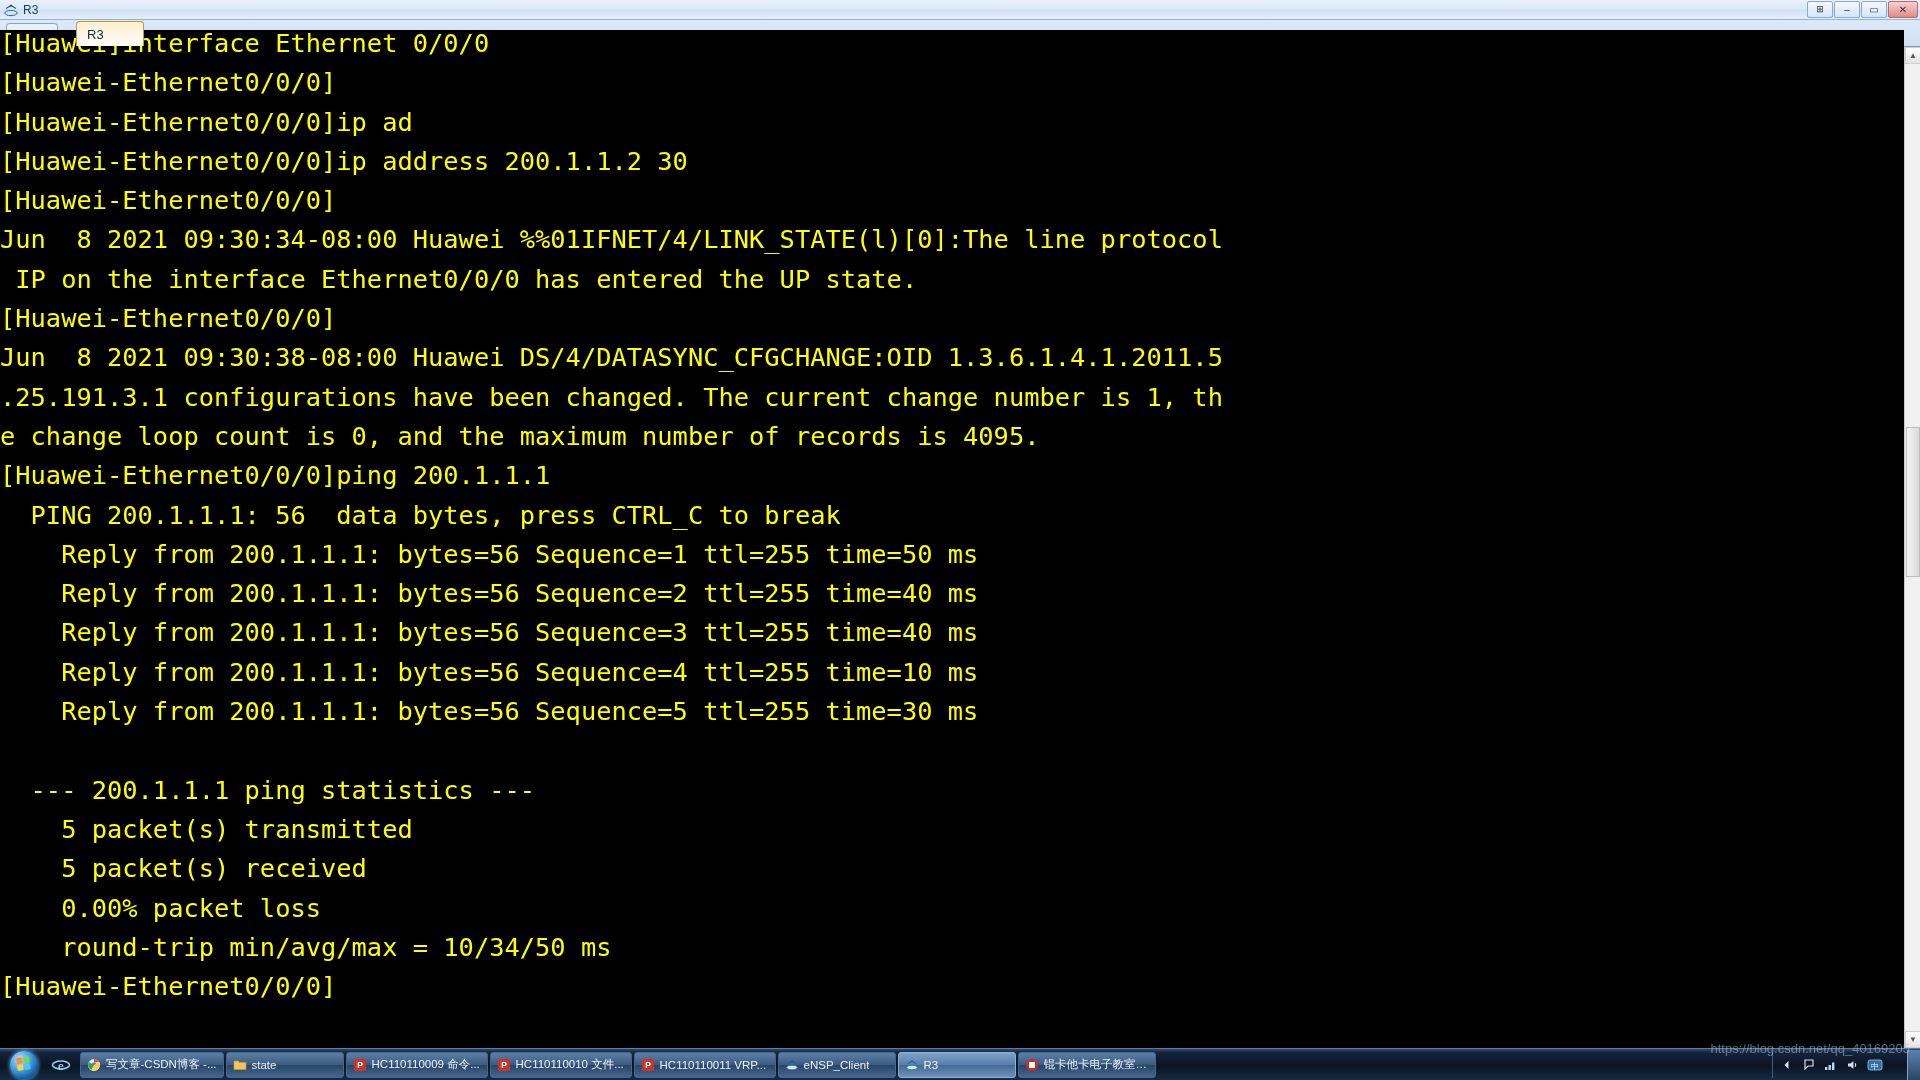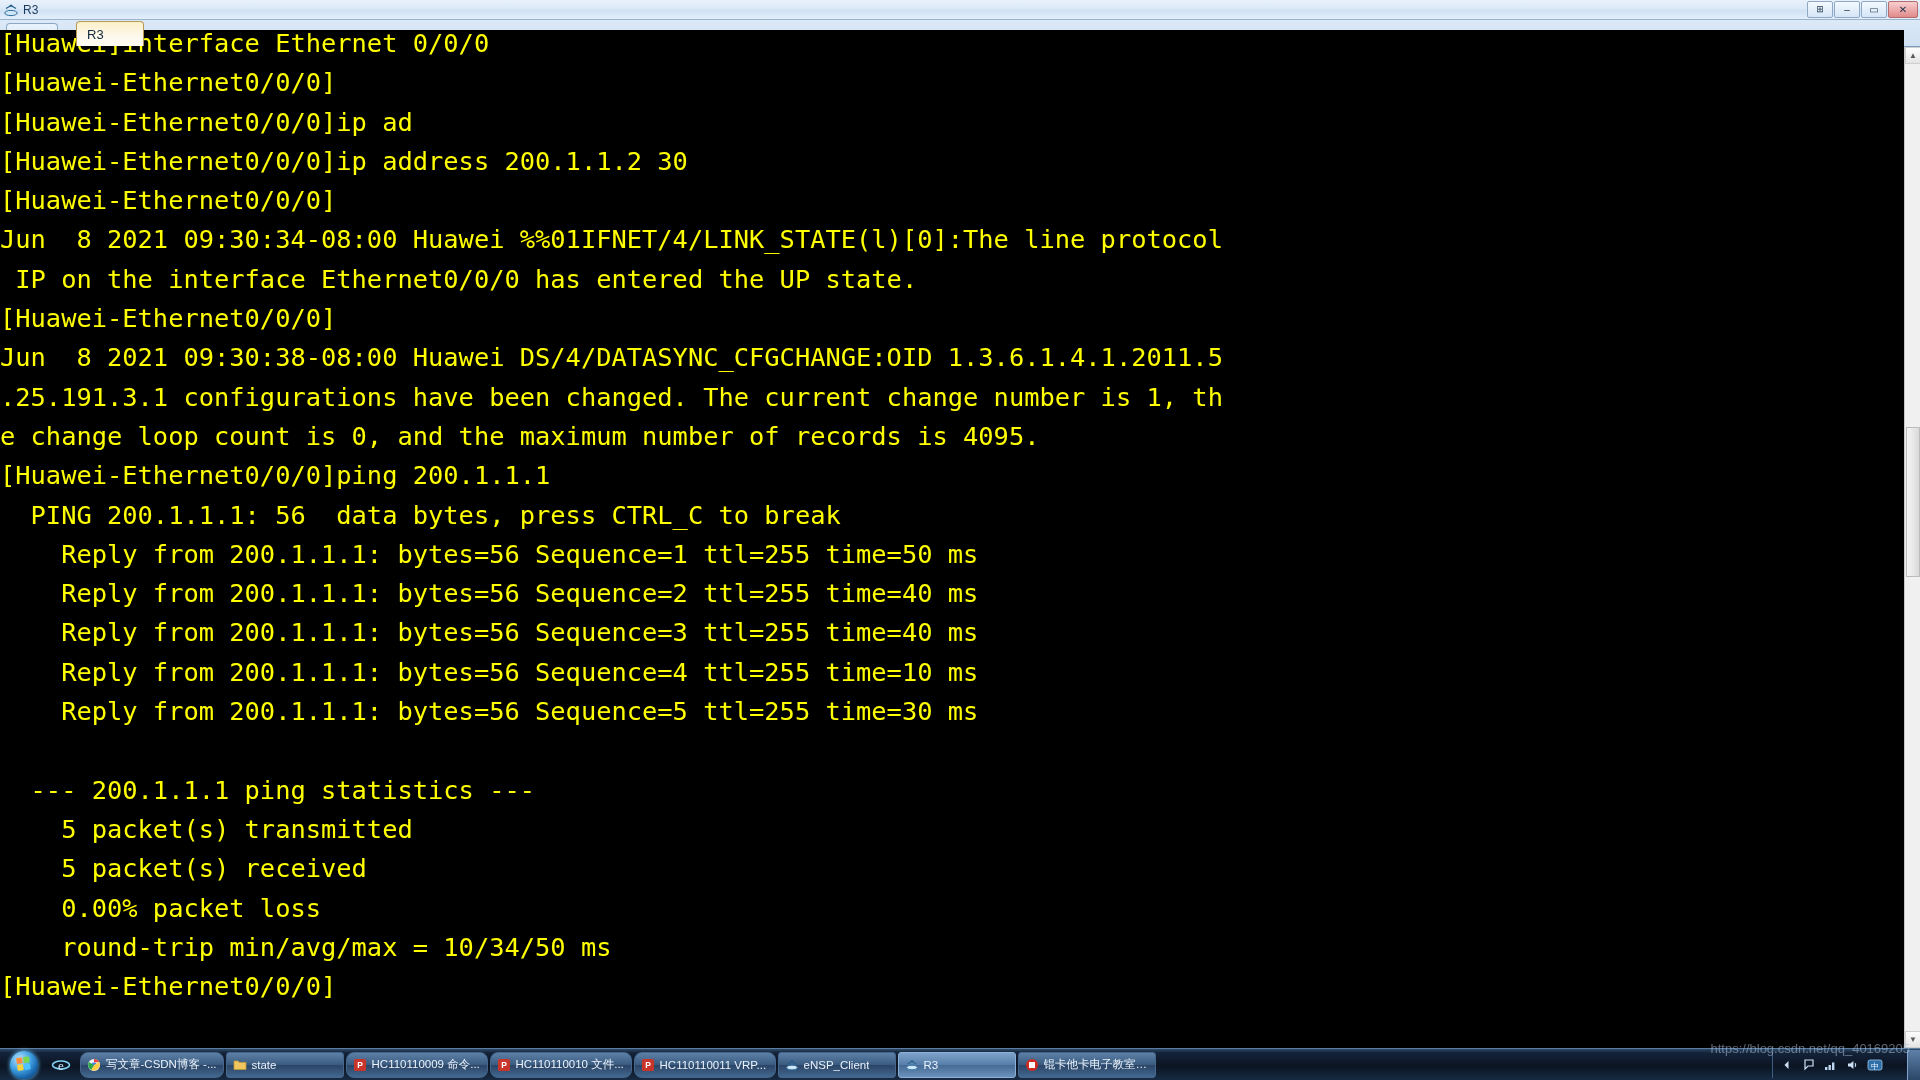--- a/index.html
+++ b/index.html
@@ -177,21 +177,21 @@
     display: flex; align-items: center;
     padding: 0 6px;
     box-sizing: border-box;
     border: 1px solid #44658c;
     border-radius: 3px;
     background: linear-gradient(to bottom, #5d80a8 0%, #3b5c80 48%, #2b4667 52%, #43678f 100%);
     color: #eaf2fb;
     font-size: 11.5px;
     overflow: hidden;
   }
-  .task-btn.wide { min-width: 142px; max-width: 160px; border-radius: 8px; }
+  .task-btn.wide { min-width: 142px; max-width: 160px; }
   .task-btn .tb-ico { width: 14px; height: 14px; margin-right: 5px; flex: none; display:flex; align-items:center; justify-content:center; }
   .task-btn .tb-text {
     white-space: nowrap; overflow: hidden; text-overflow: ellipsis;
   }
   .task-btn.active-task {
     background: linear-gradient(to bottom, #7fa3ca 0%, #577fab 48%, #466b94 52%, #6b92bc 100%);
     border-color: #8ab0d6;
   }
 
   .tray {

